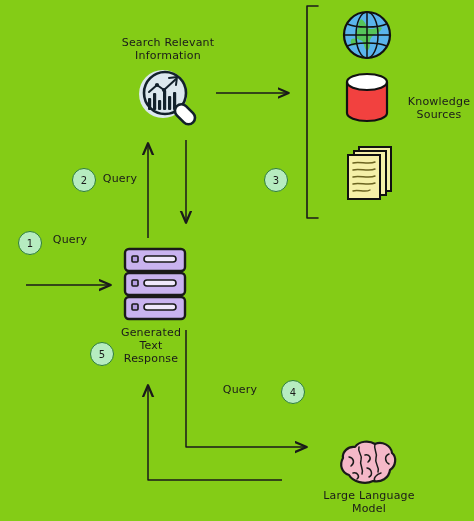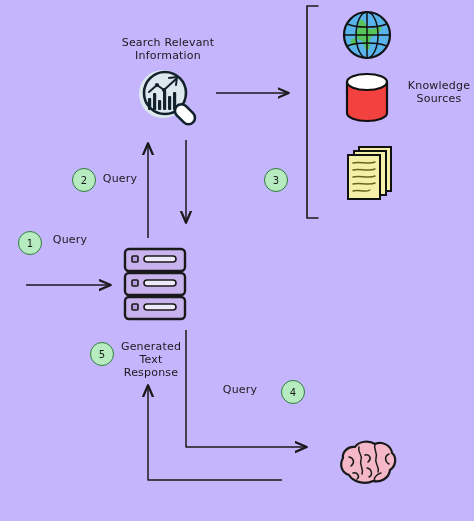--- a/index.html
+++ b/index.html
@@ -4,21 +4,21 @@
 <style>
   html, body {
     margin: 0;
     padding: 0;
     background: #ffffff;
   }
   #canvas {
     position: relative;
     width: 474px;
     height: 521px;
-    background: #c4b5fd;
+    background: #84cc16;
     font-family: "DejaVu Sans", sans-serif;
     overflow: hidden;
   }
   .label {
     position: absolute;
     color: #1a1a1a;
     font-size: 11px;
     line-height: 13px;
     text-align: center;
     letter-spacing: 0.2px;
@@ -177,34 +177,36 @@
         <path d="M44,36 C39,37 36,42 38,44"></path>
         <path d="M16,36 C21,35 23,40 20,42"></path>
         <path d="M30,31 C35,32 36,38 32,40"></path>
       </g>
     </svg>
   </div>
 
   <div class="label" style="left:108px; top:36px; width:120px;">Search Relevant
 Information</div>
 
-  <div class="label" style="left:405px; top:79px; width:68px;">Knowledge
+  <div class="label" style="left:405px; top:95px; width:68px;">Knowledge
 Sources</div>
 
   <div class="label" style="left:100px; top:172px; width:40px;">Query</div>
 
 
   <div class="label" style="left:48px; top:233px; width:44px;">Query</div>
 
-  <div class="label" style="left:115px; top:340px; width:72px;">Generated
+  <div class="label" style="left:115px; top:326px; width:72px;">Generated
 Text
 Response</div>
 
   <div class="label" style="left:218px; top:383px; width:44px;">Query</div>
 
+  <div class="label" style="left:323px; top:489px; width:92px;">Large Language
+Model</div>
 
   <div class="step-circle" style="left:18px; top:231px;">1</div>
 
   <div class="step-circle" style="left:72px; top:168px;">2</div>
 
   <div class="step-circle" style="left:264px; top:168px;">3</div>
 
   <div class="step-circle" style="left:281px; top:380px;">4</div>
 
   <div class="step-circle" style="left:90px; top:342px;">5</div>

